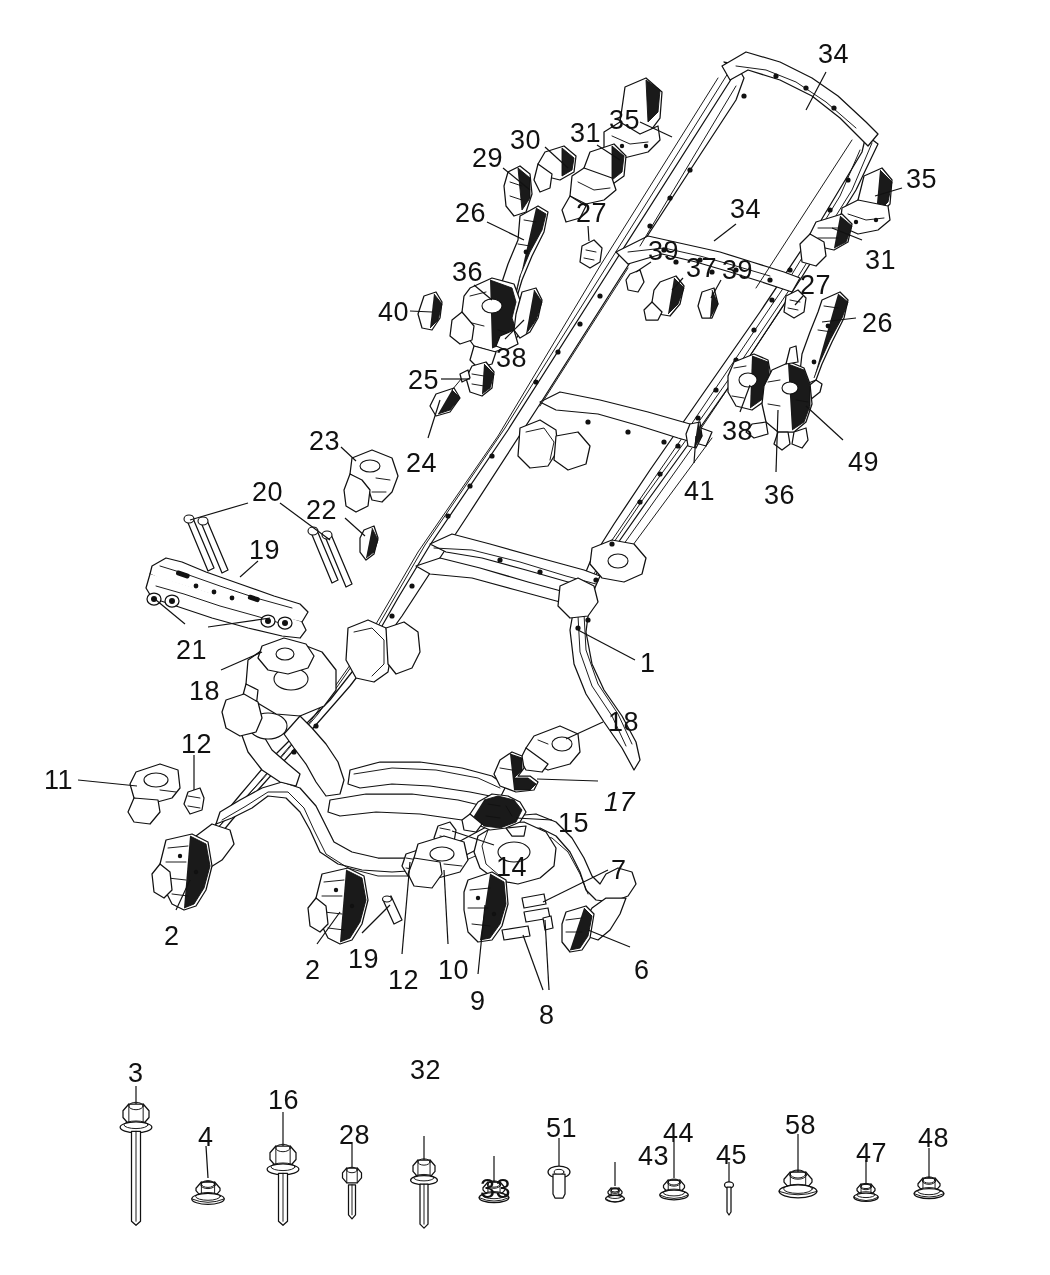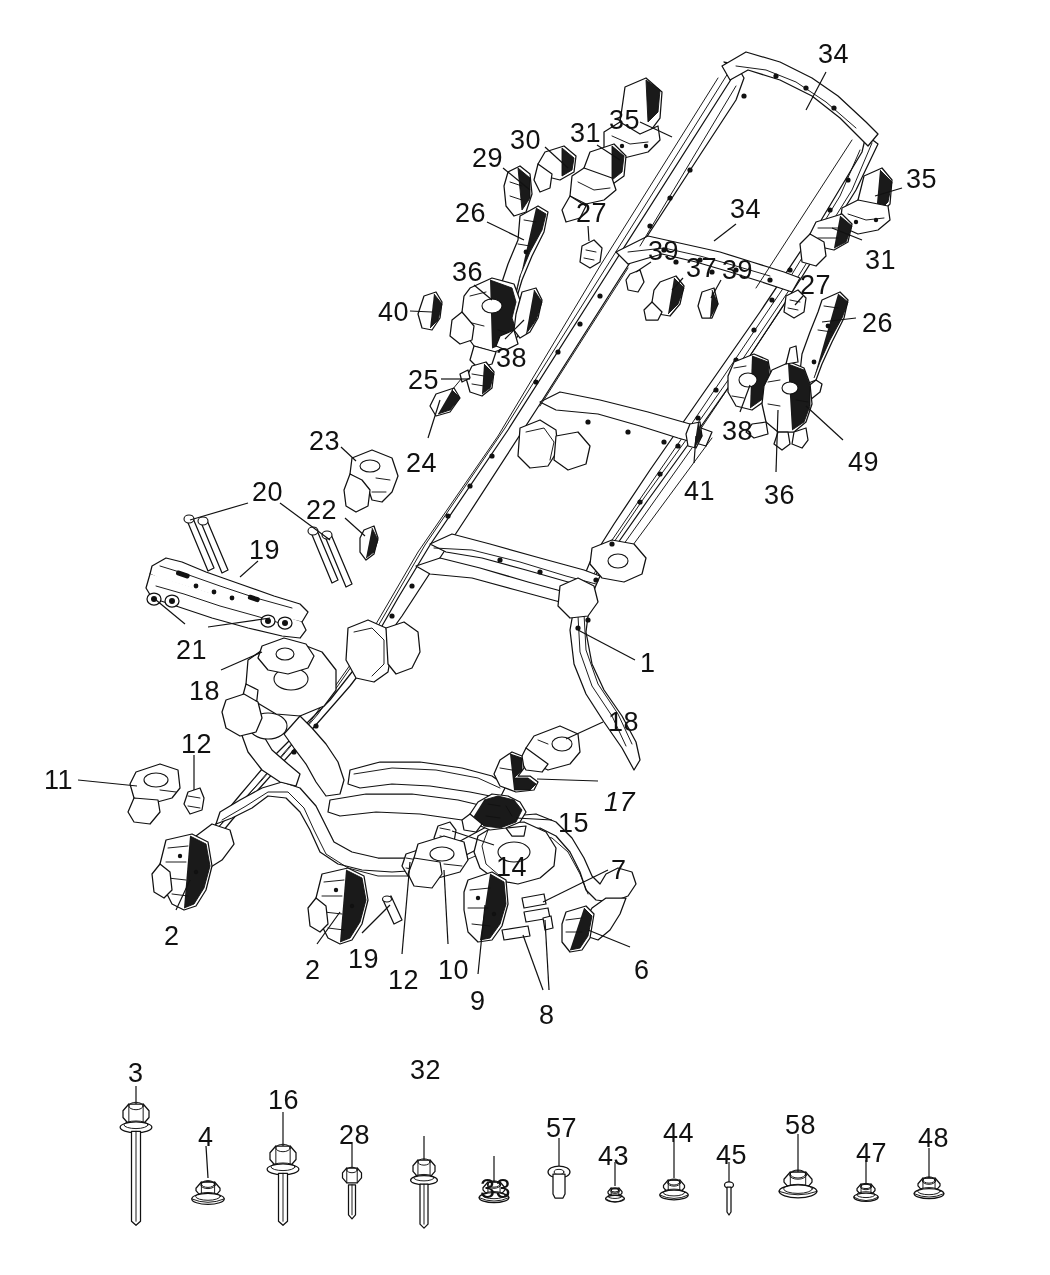--- a/index.html
+++ b/index.html
@@ -706,22 +706,22 @@
       <div class="callout" style="left: 470px; top: 988px;">9</div>
       <div class="callout" style="left: 539px; top: 1002px;">8</div>
       <div class="callout" style="left: 611px; top: 857px;">7</div>
       <div class="callout" style="left: 634px; top: 957px;">6</div>
       <div class="callout" style="left: 128px; top: 1060px;">3</div>
       <div class="callout" style="left: 198px; top: 1124px;">4</div>
       <div class="callout" style="left: 268px; top: 1087px;">16</div>
       <div class="callout" style="left: 339px; top: 1122px;">28</div>
       <div class="callout" style="left: 410px; top: 1057px;">32</div>
       <div class="callout" style="left: 480px; top: 1176px;">33</div>
-      <div class="callout" style="left: 546px; top: 1115px;">57</div>
-      <div class="callout" style="left: 598px; top: 1143px;">43</div>
+      <div class="callout" style="left: 546px; top: 1115px;">51</div>
+      <div class="callout" style="left: 638px; top: 1143px;">43</div>
       <div class="callout" style="left: 663px; top: 1120px;">44</div>
       <div class="callout" style="left: 716px; top: 1142px;">45</div>
       <div class="callout" style="left: 785px; top: 1112px;">58</div>
       <div class="callout" style="left: 856px; top: 1140px; text-align: center;">47</div>
       <div class="callout" style="left: 918px; top: 1125px;">48</div>
     </div>
 
 </div>
 
 </body></html>

